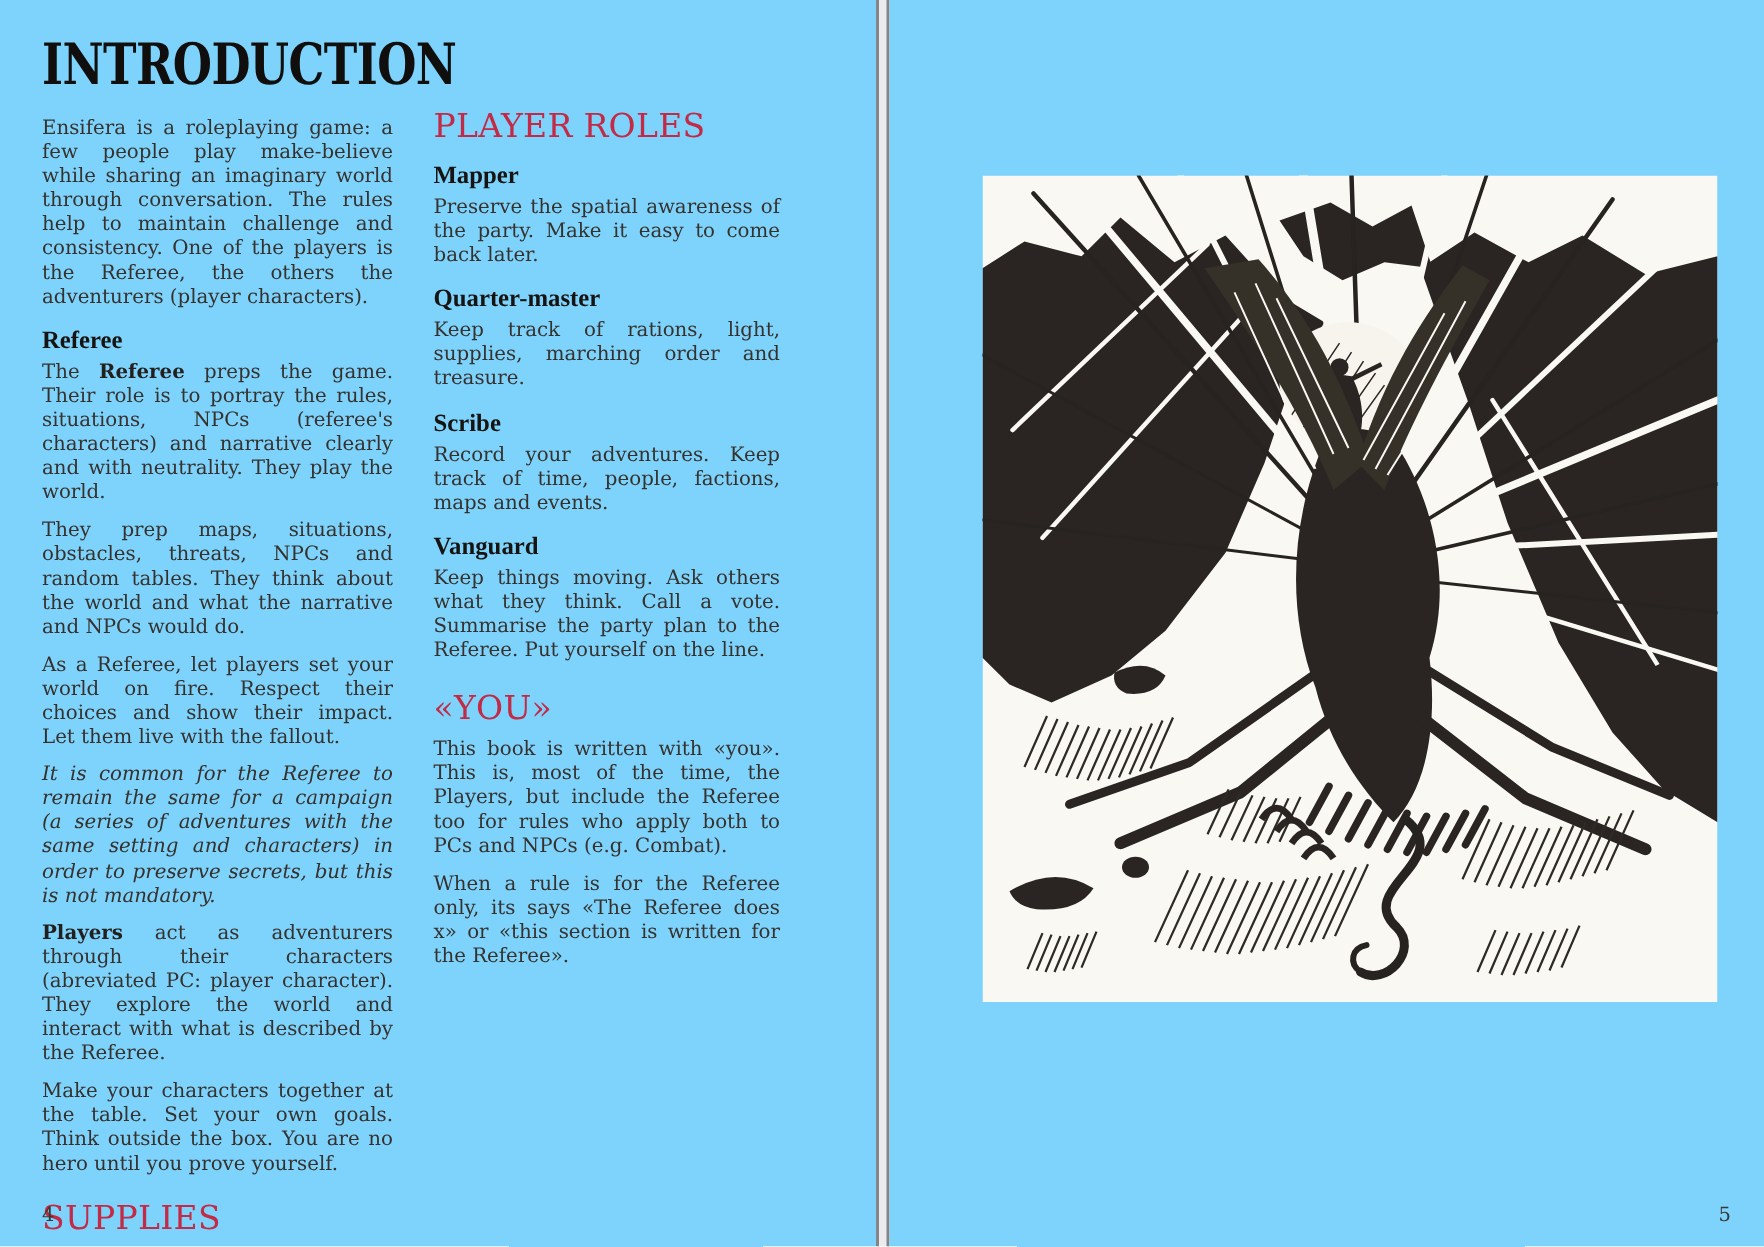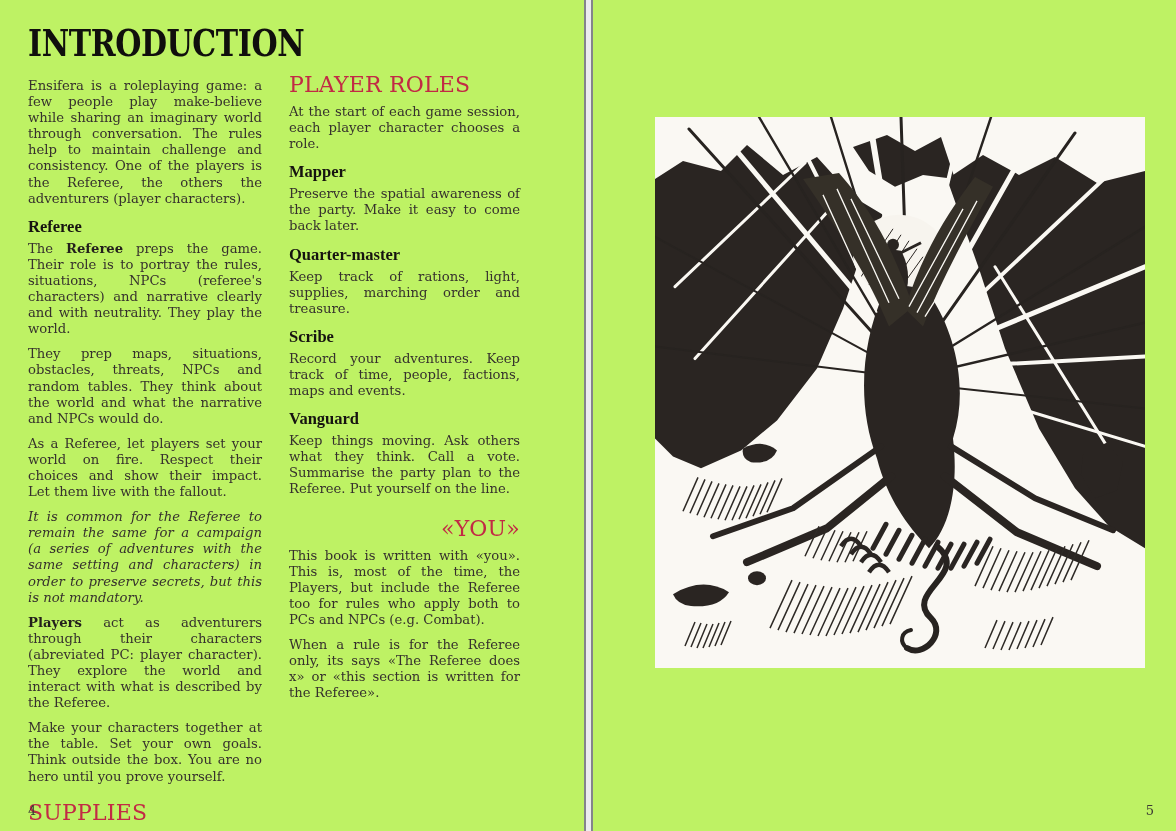--- a/index.html
+++ b/index.html
@@ -3,21 +3,21 @@
 <meta charset="utf-8">
 <style>
   html,body{margin:0;padding:0;}
   body{
     width:1176px;height:831px;position:relative;overflow:hidden;
     background:#fdfcf9;
     font-family:"DejaVu Serif","Liberation Serif",serif;
     color:#36312d;
     -webkit-font-smoothing:antialiased;
   }
-  .page{position:absolute;top:0;height:831px;background:#bef264;}
+  .page{position:absolute;top:0;height:831px;background:#7dd3fc;}
   .page-left{left:0;width:584px;}
   .page-right{left:593px;width:583px;}
   .divider{
     position:absolute;left:584px;top:0;width:9px;height:831px;
     background:#ececef;border-left:2px solid #84848b;border-right:2px solid #84848b;
     box-sizing:border-box;
   }
   .doc-title{
     position:absolute;left:28px;top:20px;margin:0;
     font-size:38px;font-weight:bold;color:#100f0d;letter-spacing:-0.5px;
@@ -56,35 +56,34 @@
 
     <p class="body"><b>Players</b><span> act as adventurers through their characters (abreviated PC: player character). They explore the world and interact with what is described by the Referee.</span></p>
     <p class="body">Make your characters together at the table. Set your own goals. Think outside the box. You are no hero until you prove yourself.</p>
 
     <h2 class="red" style="color:#c22a45">SUPPLIES</h2>
 
   </div>
 
   <div class="col col-2">
     <h2 class="red" style="color:#c22a45">PLAYER ROLES</h2>
-    <p class="body">At the start of each game session, each player character chooses a role.</p>
 
     <h3 class="sub">Mapper</h3>
     <p class="body">Preserve the spatial awareness of the party. Make it easy to come back later.</p>
 
     <h3 class="sub">Quarter-master</h3>
     <p class="body">Keep track of rations, light, supplies, marching order and treasure.</p>
 
     <h3 class="sub">Scribe</h3>
     <p class="body">Record your adventures. Keep track of time, people, factions, maps and events.</p>
 
     <h3 class="sub">Vanguard</h3>
     <p class="body">Keep things moving. Ask others what they think. Call a vote. Summarise the party plan to the Referee. Put yourself on the line.</p>
 
-    <h2 class="red" style="color:#c22a45;margin-top:18px;text-align:right;">«YOU»</h2>
+    <h2 class="red" style="color:#c22a45;margin-top:18px;">«YOU»</h2>
     <p class="body">This book is written with «you». This is, most of the time, the Players, but include the Referee too for rules who apply both to PCs and NPCs (e.g. Combat).</p>
     <p class="body">When a rule is for the Referee only, its says «The Referee does x» or «this section is written for the Referee».</p>
   </div>
 
   <div class="page-num page-num-left">4</div>
 </div>
 
 <div class="divider"></div>
 
 <div class="page page-right">

